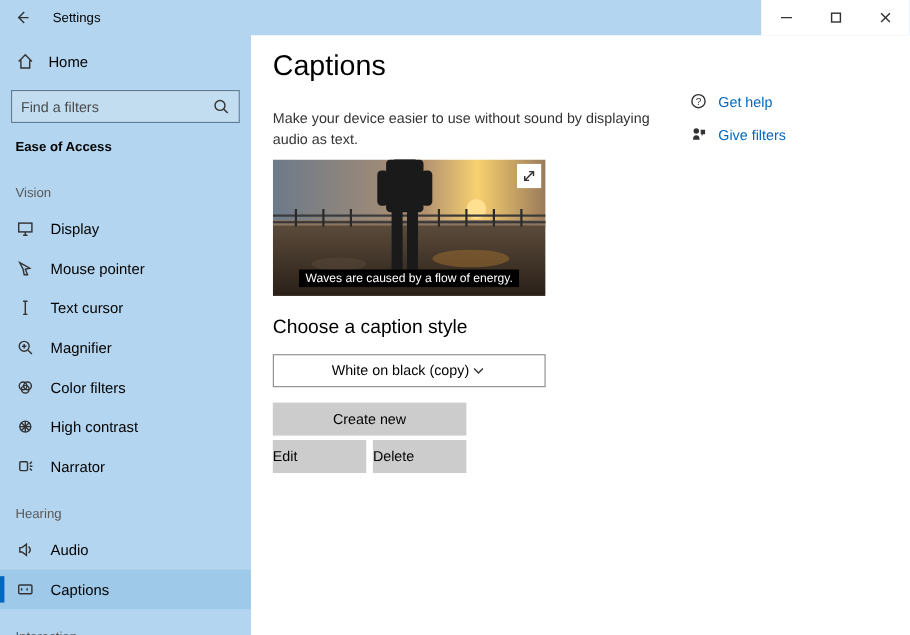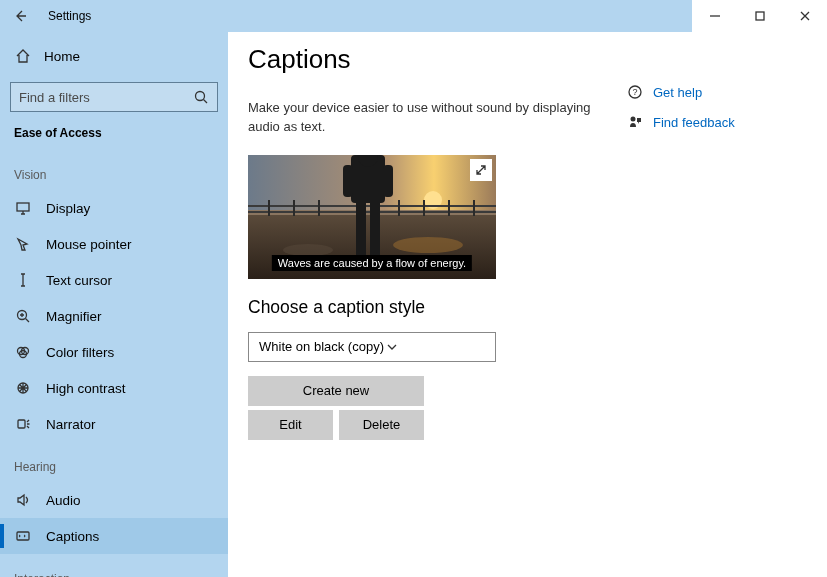--- a/index.html
+++ b/index.html
@@ -16,30 +16,30 @@
     .sidebar .search span { color: #4a4a4a; font-size: 13px; }
     .sidebar .group { font-size: 12px; color: #000; font-weight: 600; padding: 0 8px 10px 14px; }
     .sidebar .groupdim { font-size: 12px; color: #5a5a5a; padding: 18px 14px 8px 14px; }
     .sidebar .item { display: flex; align-items: center; height: 36px; padding-left: 14px; gap: 14px; font-size: 13.5px; position: relative; cursor: default; }
     .sidebar .item.active { background: #9fc9e8; }
     .sidebar .item.active::before { content: ""; position: absolute; left: 0; top: 6px; bottom: 6px; width: 4px; background: #0067c0; }
     .sidebar .icon { width: 18px; display: flex; justify-content: center; }
     .main { flex: 1; padding: 12px 20px 0 20px; display: flex; position: relative; }
     .content { flex: 1; max-width: 400px; }
     .content h1 { font-size: 26px; font-weight: 400; margin-bottom: 24px; }
-    .content .sub { font-size: 13px; color: #333; line-height: 1.45; max-width: 360px; margin-bottom: 18px; }
+    .content .sub { font-size: 13px; color: #333; line-height: 1.45; max-width: 360px; margin-bottom: 8px; }
     .preview { width: 248px; height: 124px; position: relative; margin-bottom: 18px; }
     .preview .scene { position: absolute; inset: 0; }
     .preview .expand { position: absolute; top: 4px; right: 4px; width: 22px; height: 22px; background: #fff; display: flex; align-items: center; justify-content: center; font-size: 12px; }
     .preview .caption { position: absolute; left: 50%; transform: translateX(-50%); bottom: 8px; background: #000; color: #fff; font-size: 11px; padding: 2px 6px; white-space: nowrap; }
     .section-title { font-size: 17.5px; font-weight: 400; margin-bottom: 14px; }
-    .dropdown { width: 248px; height: 30px; border: 1px solid #888; display: flex; align-items: center; justify-content: flex-start; padding: 0 10px; font-size: 13px; margin-bottom: 14px; background: #fff; }
+    .dropdown { width: 248px; height: 30px; border: 1px solid #888; display: flex; align-items: center; justify-content: center; padding: 0 10px; font-size: 13px; margin-bottom: 14px; background: #fff; }
     .btn-wide { width: 176px; height: 30px; background: #ccc; border: none; font-size: 13px; display: flex; align-items: center; justify-content: center; margin-bottom: 4px; }
     .btn-row { display: flex; gap: 6px; }
-    .btn-small { width: 85px; height: 30px; background: #ccc; border: none; font-size: 13px; display: flex; align-items: center; justify-content: center; }
+    .btn-small { width: 85px; height: 30px; background: #ccc; border: none; font-size: 13px; display: flex; align-items: center; }
     .aside { width: 180px; padding-top: 40px; }
     .aside .link { display: flex; align-items: center; gap: 10px; font-size: 13px; color: #0067c0; margin-bottom: 14px; cursor: pointer; }
     .aside .link svg { fill: #333; }
     svg.ico { width: 16px; height: 16px; stroke: #333; fill: none; stroke-width: 1.3; }
   </style>
 </head>
 <body>
 
 <div class="titlebar">
   <div class="back">
@@ -261,17 +261,17 @@
             <text x="8" y="11" text-anchor="middle" font-size="9" fill="#333">?</text>
           </svg>
         <span>Get help</span>
       </div>
       <div class="link">
         <svg width="16" height="16" viewBox="0 0 16 16">
             <circle cx="6" cy="5" r="2.5" fill="#333"></circle>
             <path d="M3 13 Q3 9 6 9 Q9 9 9 13 Z" fill="#333"></path>
             <path d="M10 4 L14 4 L14 8 L12 8 L11 10 L11 8 L10 8 Z" fill="#333"></path>
           </svg>
-        <span>Find feedback</span>
+        <span>Give filters</span>
       </div>
     </div>
   </div>
 </div>
 
 </body></html>

